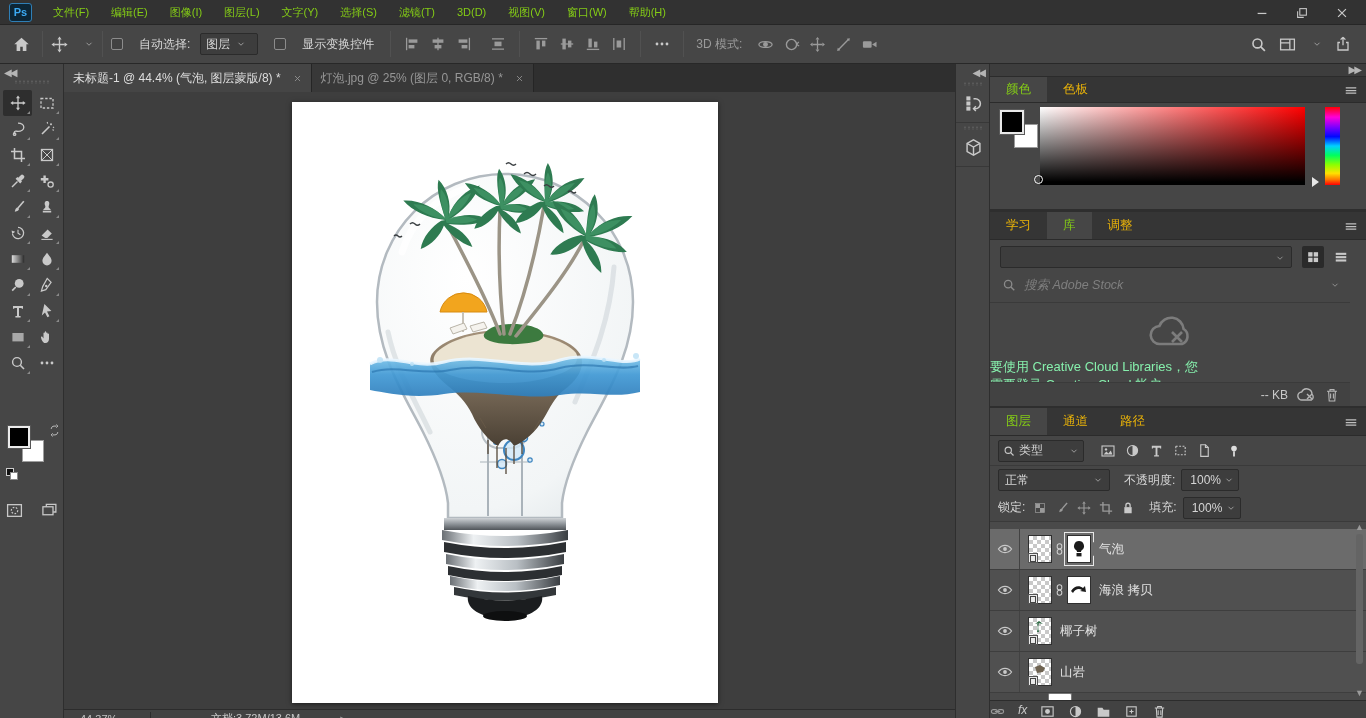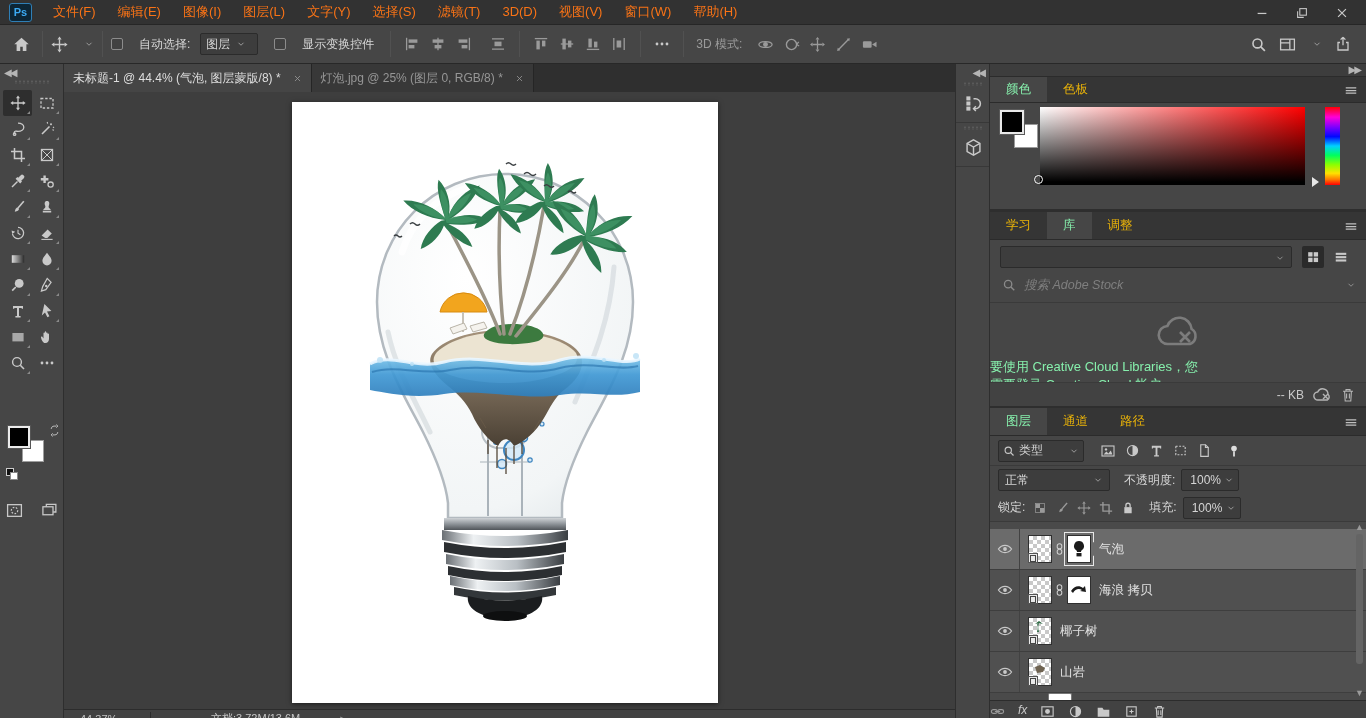--- a/index.html
+++ b/index.html
@@ -5,21 +5,21 @@
 *{margin:0;padding:0;box-sizing:border-box;font-family:"Liberation Sans",sans-serif;-webkit-user-select:none;user-select:none}
 html,body{width:1366px;height:718px;overflow:hidden;background:#484848}
 #app{position:relative;width:1366px;height:718px;color:#d6d6d6;font-size:12px}
 svg.ic{display:block}
 .ic{color:#c9c9c9}
 .dim{color:#9a9a9a}
 
 #menubar{position:absolute;top:0;left:0;right:0;height:25px;background:#323232;border-bottom:1px solid #262626;display:flex;align-items:center}
 #pslogo{width:23px;height:19px;margin-left:9px;background:#0d2636;border:1px solid #2f7fb6;border-radius:3px;color:#3caaf4;font-size:11px;font-weight:bold;display:flex;align-items:center;justify-content:center}
 #menus{display:flex;margin-left:10px}
-.menu-item{padding:0 11px;line-height:24px;font-size:13px;color:#f97316;cursor:default}
+.menu-item{padding:0 11px;line-height:24px;font-size:11px;color:#84cc16;cursor:default}
 #winctl{position:absolute;right:4px;top:0;height:25px;display:flex}
 .wbtn{width:40px;height:25px;display:flex;align-items:center;justify-content:center;color:#c4c4c4}
 
 #optionsbar{position:absolute;top:25px;left:0;right:0;height:39px;background:#464646;border-bottom:1px solid #282828;display:flex;align-items:center}
 .osep{width:1px;height:26px;background:#373737;border-right:1px solid #515151;margin:0 8px}
 .opt-group{display:flex;align-items:center;gap:16px}
 .checkbox{width:12px;height:12px;border:1px solid #8c8c8c;border-radius:2px;background:#414141}
 .dd{height:22px;background:#3d3d3d;border:1px solid #2b2b2b;border-radius:2px;display:flex;align-items:center;padding:0 5px;gap:6px;color:#d5d5d5}
 .chev{width:10px;height:10px}
 .obtn{width:26px;height:26px;display:flex;align-items:center;justify-content:center;border-radius:3px}
@@ -56,35 +56,35 @@
 
 #dockstrip{position:absolute;top:64px;right:376px;width:35px;bottom:0;background:#464646;border-left:1px solid #2e2e2e;border-right:1px solid #2e2e2e}
 #dockstrip .collapse{position:absolute;top:3px;right:5px;color:#b5b5b5;font-size:10px;letter-spacing:-2px}
 .dockbtn{position:absolute;left:4px;width:27px;height:27px;display:flex;align-items:center;justify-content:center;color:#cbcbcb}
 .dockdots{position:absolute;left:7px;width:20px;height:4px;background:radial-gradient(circle,#5a5a5a 1px,transparent 1.2px);background-size:4px 3px}
 .docksep{position:absolute;left:0;right:0;height:1px;background:#383838}
 
 #rightpanel{position:absolute;top:64px;right:0;width:376px;bottom:0;background:#464646}
 .ptabs{position:absolute;left:0;right:0;background:#353535;display:flex;border-bottom:1px solid #2b2b2b}
 .ptab{padding:0 16px;display:flex;align-items:center;font-size:12.5px;color:#eab308}
-.ptab.on{background:#464646;color:#86efac}
+.ptab.on{background:#464646;color:#84cc16}
 .pmenu{position:absolute;right:8px;color:#c0c0c0}
 .hdiv{position:absolute;left:0;right:0;background:#2e2e2e}
 #expandhdr{position:absolute;top:0;left:0;right:0;height:13px;background:#3d3d3d;border-bottom:1px solid #2b2b2b}
 #expandhdr span{position:absolute;right:6px;top:0;font-size:10px;color:#b5b5b5;letter-spacing:-2px}
 
 #colorbody{position:absolute;top:39px;left:0;right:0;height:106px}
 #cfg{position:absolute;left:10px;top:7px;width:24px;height:24px;background:#000;border:2px solid #e8e8e8;outline:1px solid #5a5a5a;z-index:2}
 #cbg{position:absolute;left:24px;top:21px;width:24px;height:24px;background:#fff;border:1px solid #999}
 #sbfield{position:absolute;left:50px;top:4px;width:265px;height:78px;background:linear-gradient(to bottom,rgba(0,0,0,0),#000 96%),linear-gradient(to right,#fff,#f00)}
 #sbpick{position:absolute;left:44px;top:72px;width:9px;height:9px;border:1.5px solid #fff;border-radius:50%;box-shadow:0 0 1px #000}
 #huestrip{position:absolute;left:335px;top:4px;width:15px;height:78px;background:linear-gradient(to bottom,#ff0004,#ff00d8 13%,#7a00ff 26%,#0008ff 38%,#00d0ff 50%,#00ff5e 62%,#8cff00 74%,#ffe000 85%,#ff7a00 93%,#ff0004)}
 #huearrow{position:absolute;left:322px;top:74px;width:0;height:0;border-top:5px solid transparent;border-bottom:5px solid transparent;border-left:7px solid #e8e8e8}
 
-#libbody{position:absolute;top:176px;left:0;right:0;height:166px}
+#libbody{position:absolute;top:176px;left:0;right:16px;height:166px}
 #libselect{position:absolute;left:10px;top:6px;width:292px;height:22px;background:#3d3d3d;border:1px solid #2b2b2b;border-radius:2px}
 #libselect .chev{position:absolute;right:6px;top:6px;color:#8f8f8f}
 #gridbtn{position:absolute;left:312px;top:6px;width:22px;height:22px;background:#2a2a2a;border-radius:2px;display:flex;align-items:center;justify-content:center;color:#e4e4e4}
 #listbtn{position:absolute;left:340px;top:6px;width:22px;height:22px;display:flex;align-items:center;justify-content:center;color:#bdbdbd}
 #libsearch{position:absolute;left:0;right:0;top:32px;height:26px;display:flex;align-items:center;color:#8a8a8a}
 #libsearch .ph{font-style:italic;margin-left:8px;font-size:12.5px;color:#7f7f7f}
 #libsearch .chev{position:absolute;right:10px;color:#8f8f8f}
 #libdiv{position:absolute;left:0;right:0;top:62px;height:1px;background:#3a3a3a}
 #cclogo{position:absolute;left:50%;top:72px;transform:translateX(-50%);color:#8f8f8f;opacity:.75}
 #libmsg{position:absolute;left:0;right:0;top:118px;color:#86efac;font-size:13px;line-height:18px}

